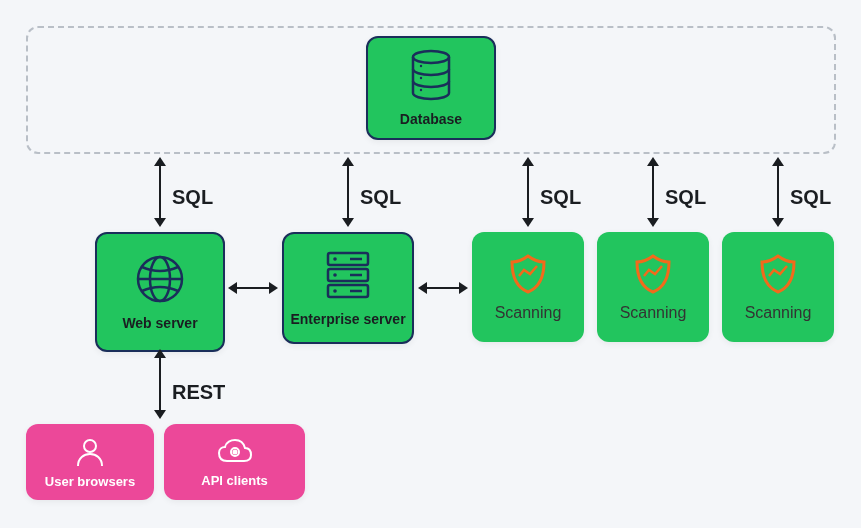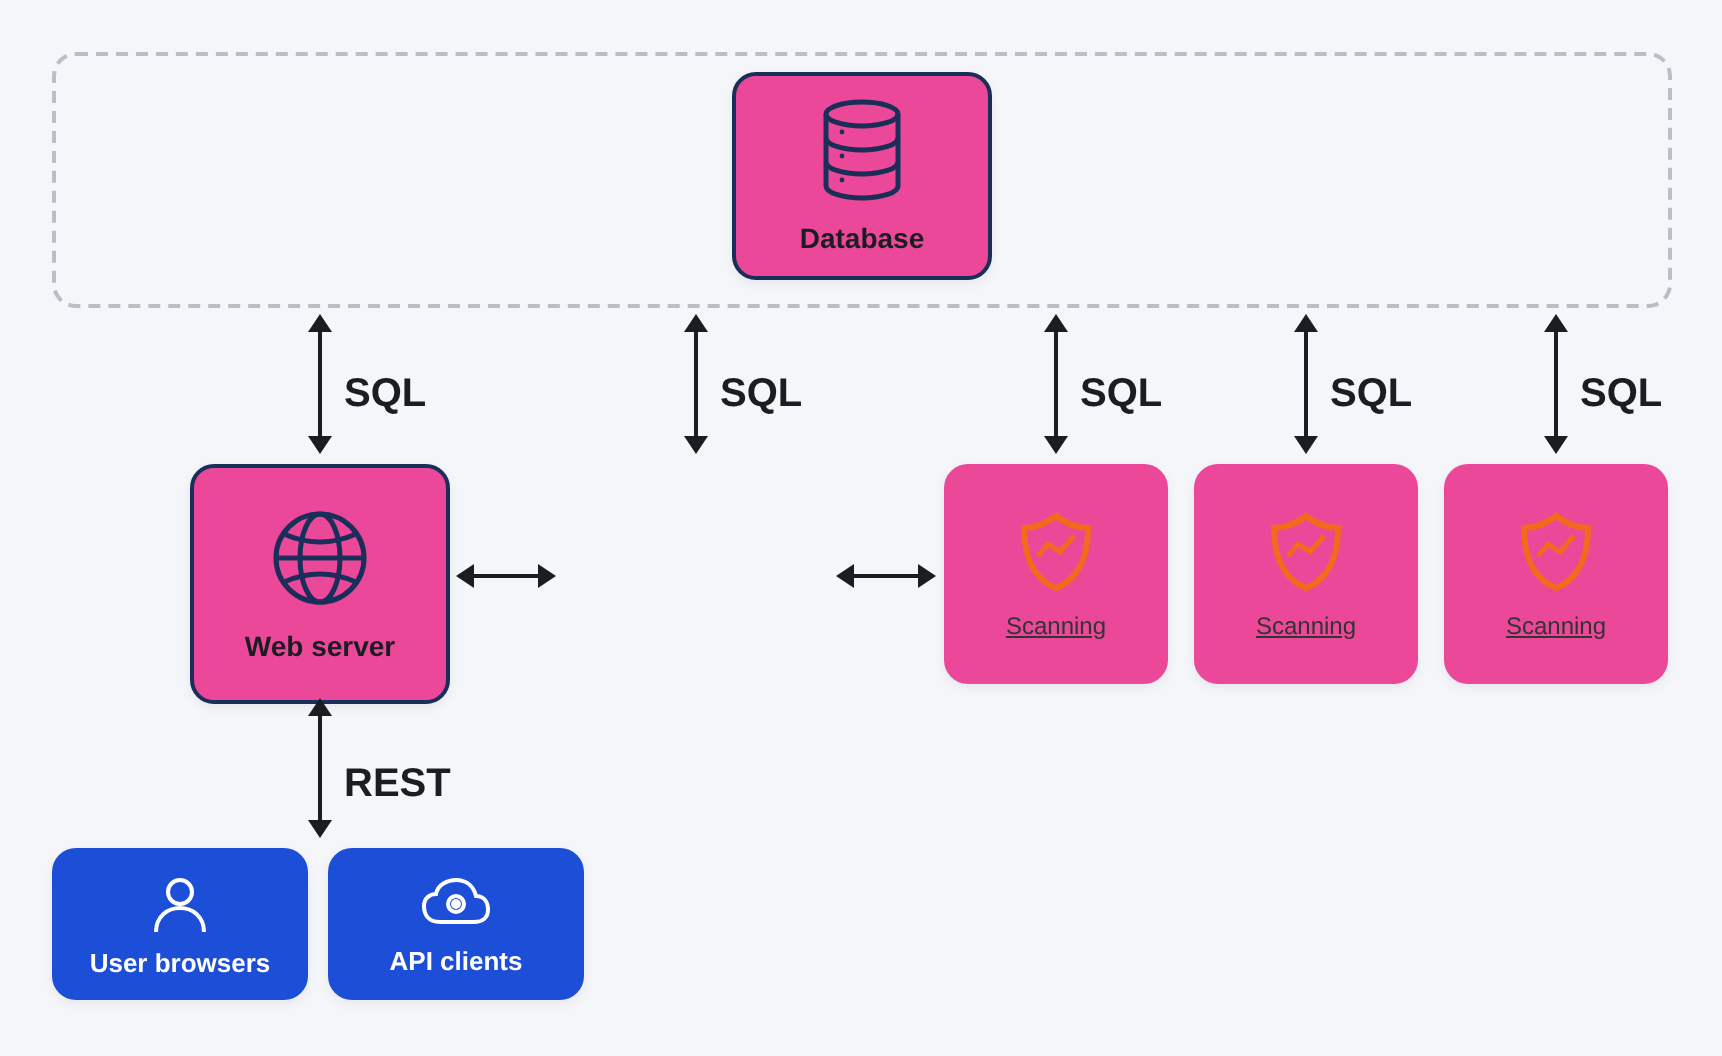--- a/index.html
+++ b/index.html
@@ -16,51 +16,50 @@
   .dashed-container {
     position: absolute;
     left: 26px; top: 26px;
     width: 810px; height: 128px;
     border: 2px dashed #b9bfc7;
     border-radius: 12px;
     background: transparent;
   }
   .node {
     position: absolute;
-    background: #ec4899;
+    background: #22c55e;
     border-radius: 12px;
     display: flex;
     flex-direction: column;
     align-items: center;
     justify-content: center;
     box-shadow: 0 2px 6px rgba(0,0,0,0.06);
   }
   .node.blue-border { border: 2px solid #1a2e5a; }
   .node .label {
     margin-top: 10px;
     font-size: 14px;
     font-weight: 700;
     color: #1a1d21;
   }
   .node.orange {
-    background: #1d4ed8;
+    background: #ec4899;
     border: none;
   }
   .node.orange .label {
     color: #fff;
     font-weight: 600;
     font-size: 13px;
     margin-top: 6px;
   }
   .scan-label {
     margin-top: 8px;
-    font-size: 12px;
+    font-size: 16px;
     color: #333;
     font-weight: 500;
-    text-decoration: underline;
   }
   
   .arrow-v, .arrow-h {
     position: absolute;
     display: flex;
     align-items: center;
     justify-content: center;
   }
   .arrow-v .shaft {
     width: 2px;
@@ -117,20 +116,36 @@
         <circle cx="26" cy="26" r="22"></circle>
         <ellipse cx="26" cy="26" rx="10" ry="22"></ellipse>
         <line x1="4" y1="26" x2="48" y2="26"></line>
         <path d="M8 14 Q26 22 44 14"></path>
         <path d="M8 38 Q26 30 44 38"></path>
       </svg>
     </span>
     <span class="label">Web server</span>
   </div>
 
+  <div class="node blue-border" style="left:282px; top:232px; width:132px; height:112px;">
+    <span>
+      <svg width="52" height="52" viewBox="0 0 52 52" fill="none" stroke="#1a2e5a" stroke-width="2.5">
+        <rect x="6" y="4" width="40" height="12" rx="2"></rect>
+        <rect x="6" y="20" width="40" height="12" rx="2"></rect>
+        <rect x="6" y="36" width="40" height="12" rx="2"></rect>
+        <circle cx="13" cy="10" r="1.8" fill="#1a2e5a" stroke="none"></circle>
+        <circle cx="13" cy="26" r="1.8" fill="#1a2e5a" stroke="none"></circle>
+        <circle cx="13" cy="42" r="1.8" fill="#1a2e5a" stroke="none"></circle>
+        <line x1="28" y1="10" x2="40" y2="10"></line>
+        <line x1="28" y1="26" x2="40" y2="26"></line>
+        <line x1="28" y1="42" x2="40" y2="42"></line>
+      </svg>
+    </span>
+    <span class="label">Enterprise server</span>
+  </div>
 
   <div class="node" style="left:472px; top:232px; width:112px; height:110px;">
     <span>
       <svg width="44" height="44" viewBox="0 0 44 44" fill="none" stroke="#f26a1b" stroke-width="3">
         <path d="M22 4 C14 10 8 10 6 10 C6 26 12 36 22 40 C32 36 38 26 38 10 C36 10 30 10 22 4 Z"></path>
         <path d="M13 24 L18 18 L24 22 L31 14" stroke-width="2.5"></path>
       </svg>
     </span>
     <span class="scan-label">Scanning</span>
   </div>
@@ -158,21 +173,21 @@
   <div class="node orange" style="left:26px; top:424px; width:128px; height:76px;">
     <span>
       <svg width="32" height="32" viewBox="0 0 32 32" fill="none" stroke="#fff" stroke-width="2">
         <circle cx="16" cy="10" r="6"></circle>
         <path d="M4 30 C4 22 10 18 16 18 C22 18 28 22 28 30"></path>
       </svg>
     </span>
     <span class="label">User browsers</span>
   </div>
 
-  <div class="node orange" style="left:164px; top:424px; width:128px; height:76px;">
+  <div class="node orange" style="left:164px; top:424px; width:141px; height:76px;">
     <span>
       <svg width="38" height="30" viewBox="0 0 38 30" fill="none" stroke="#fff" stroke-width="2">
         <path d="M11 24 C5 24 3 20 3 16 C3 12 6 10 9 10 C10 5 15 3 19 3 C25 3 28 7 29 11 C33 11 35 14 35 18 C35 22 32 24 28 24 Z"></path>
         <circle cx="19" cy="15" r="4"></circle>
         <circle cx="19" cy="15" r="1.5" fill="#fff"></circle>
       </svg>
     </span>
     <span class="label">API clients</span>
   </div>
 

